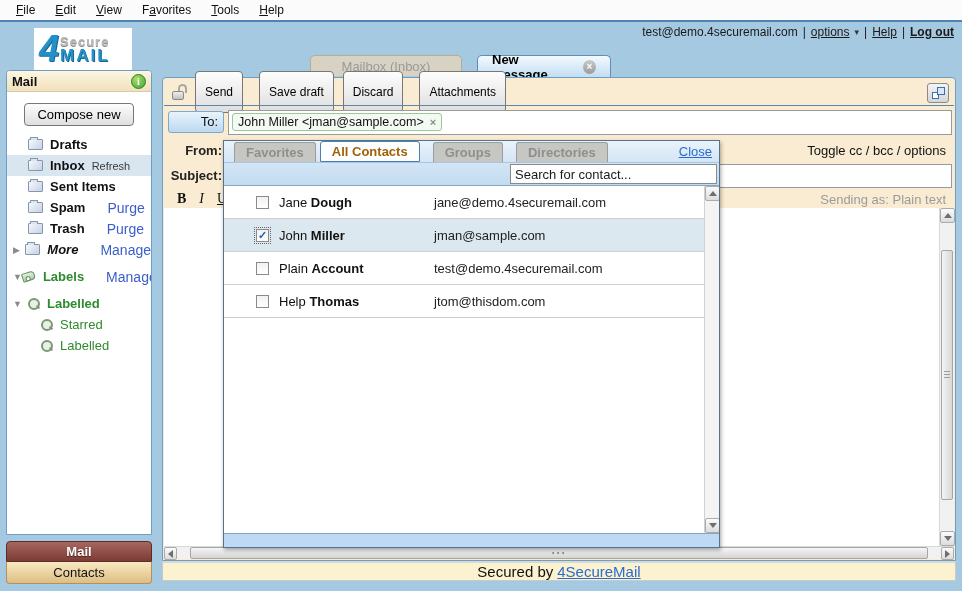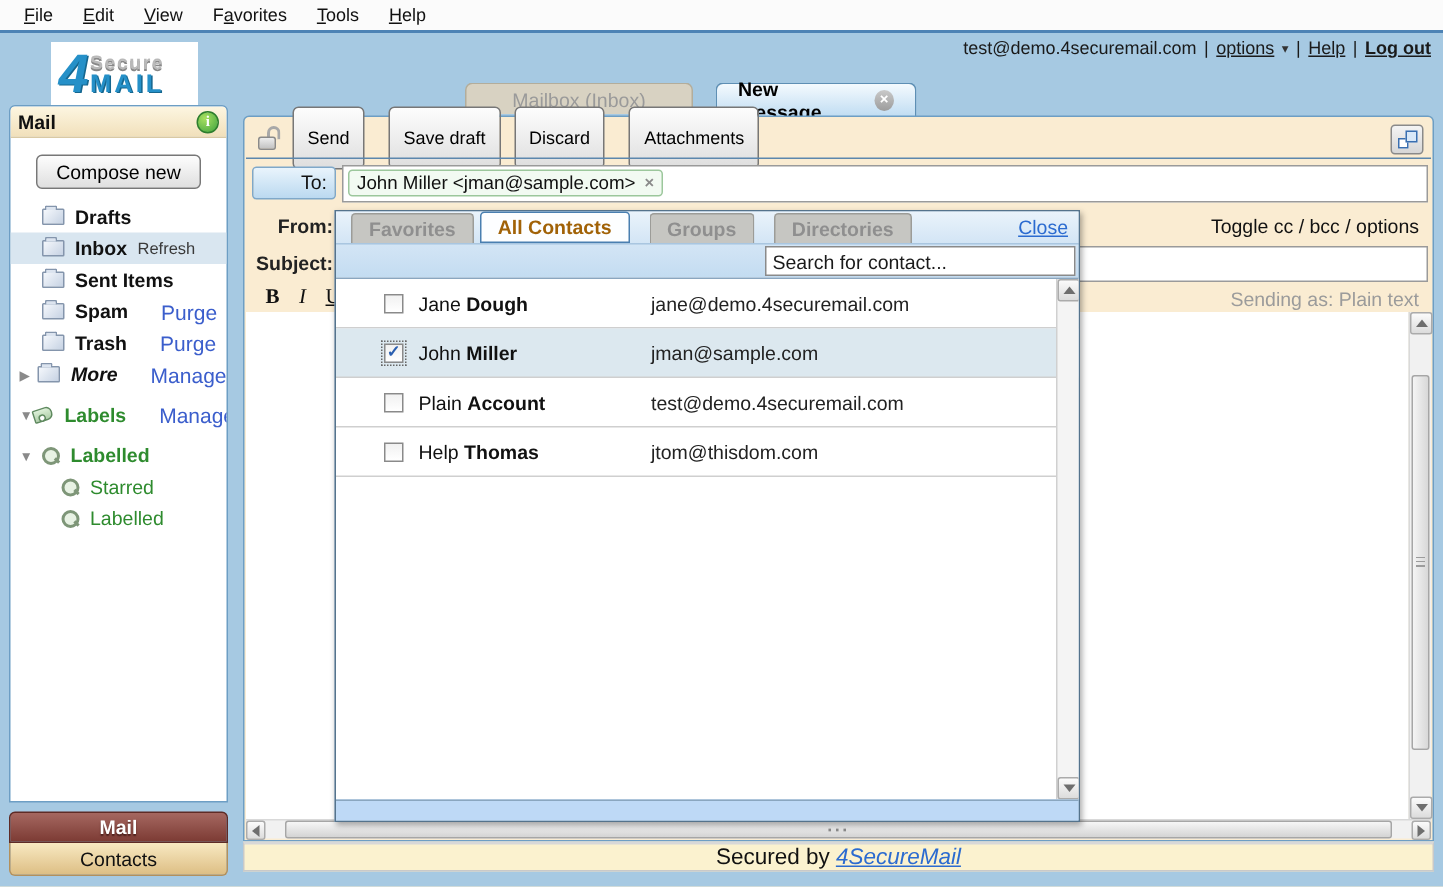--- a/index.html
+++ b/index.html
@@ -110,21 +110,21 @@
 .prow.sel{background:#DCE8EF}
 .pcheck{position:absolute;left:32px;width:13px;height:13px;border:1px solid #8A8A8A;background:linear-gradient(#F1F1F1,#FFF);display:flex;align-items:center;justify-content:center;font-size:11px;color:#2B5FB0;font-weight:bold;line-height:1;cursor:pointer}
 .prow.sel .pcheck{outline:1px dotted #666;outline-offset:1px}
 .pname{position:absolute;left:55px;font-size:13px}
 .pname .ln{font-weight:bold}
 .pemail{position:absolute;left:210px;font-size:13px;color:#222}
 .plscroll{position:absolute;right:0;top:0;bottom:0;width:15px;background:#F4F4F4;border-left:1px solid #D0D0D0}
 .pfoot{position:absolute;left:0;right:0;bottom:0;height:14px;background:#BED9F6;border-top:1px solid #8AA6BF}
 
 .footer{position:absolute;left:162px;top:561px;width:794px;height:20px;background:#FBF2CF;border:1px solid #C9C9C9;border-top:2px solid #D8D8D8;display:flex;align-items:flex-start;justify-content:center;gap:4px;font-size:15px}
-.footer .brand{color:#2B6BD0;font-style:italic;text-decoration:underline}
+.footer .brand{color:#2B6BD0;text-decoration:underline}
 </style>
 </head>
 <body>
 
 <div class="menubar">
   <span class="menu-item"><span></span><span class="accel">F</span><span>ile</span></span>
   <span class="menu-item"><span></span><span class="accel">E</span><span>dit</span></span>
   <span class="menu-item"><span></span><span class="accel">V</span><span>iew</span></span>
   <span class="menu-item"><span>F</span><span class="accel">a</span><span>vorites</span></span>
   <span class="menu-item"><span></span><span class="accel">T</span><span>ools</span></span>

